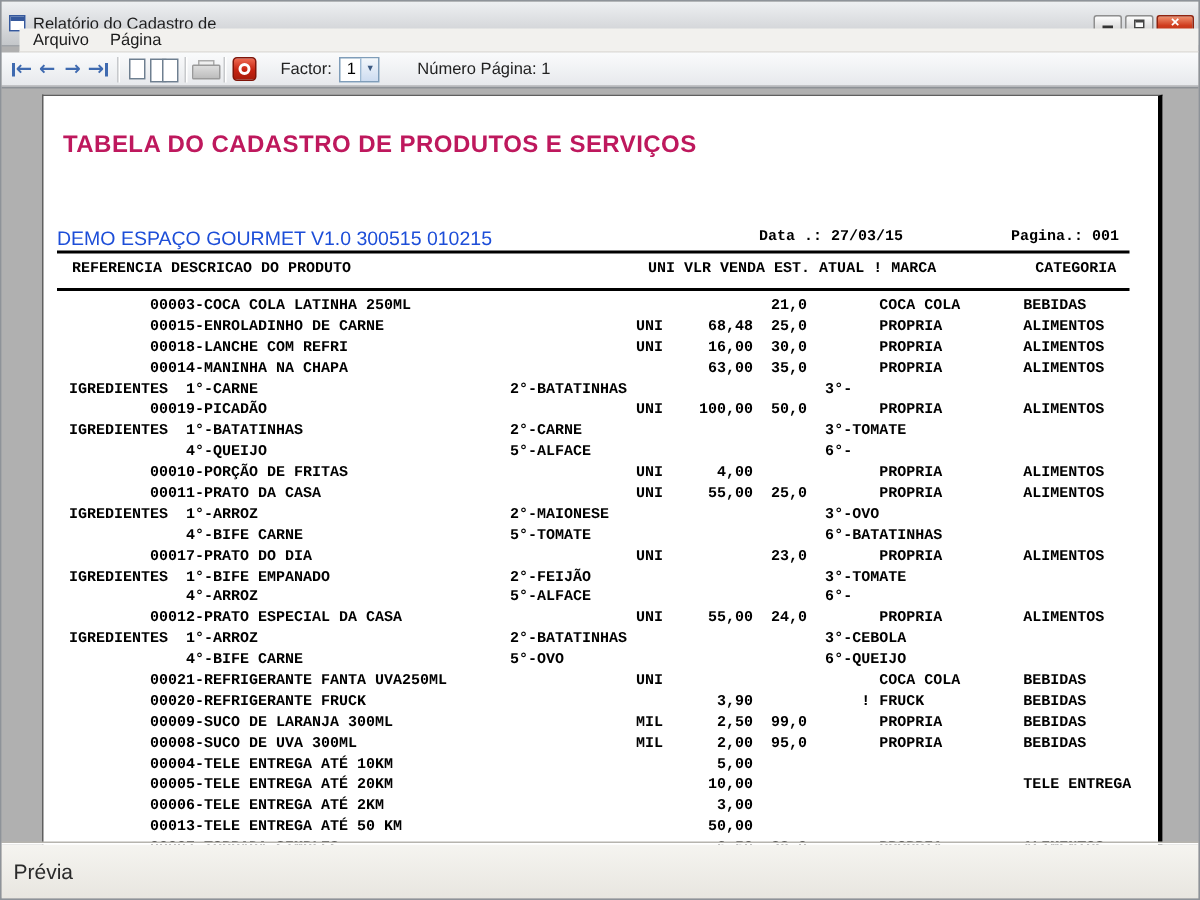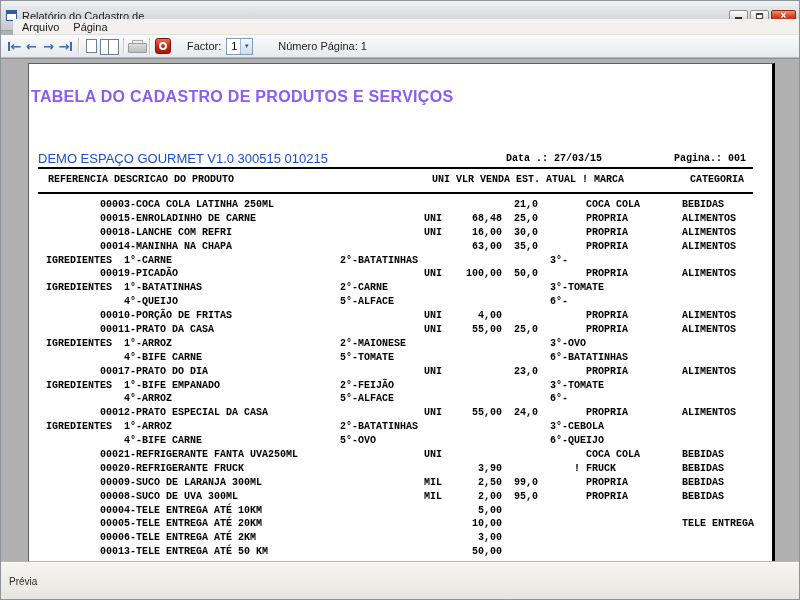--- a/index.html
+++ b/index.html
@@ -63,36 +63,36 @@
   .combo-value { flex:1; font-size:11px; padding:1px 0 0 4px; color:#000; }
   .combo-btn { width:12px; background:linear-gradient(#F3F7FB,#CDDCF0); border-left:1px solid #9DB9D4;
     display:flex; align-items:center; justify-content:center; font-size:6px; color:#3C5A82; }
   .pagenum-label { font-size:11px; color:#222; margin-left:25px; }
   
   .content { position:absolute; top:57px; left:0; right:0; bottom:19px; background:#B0B0B0; border-top:1px solid #8D9196; }
   .page {
     position:absolute; left:27px; top:4px; width:747px; height:516px; background:#FFF;
     border:1px solid #5F5F5F; border-right:3px solid #000; border-bottom:3px solid #000; overflow:hidden;
   }
-  .r-title { position:absolute; left:2px; top:24px; font-size:16px; font-weight:bold; color:#8b5cf6; letter-spacing:0.3px; white-space:nowrap; }
+  .r-title { position:absolute; left:13px; top:24px; font-size:16px; font-weight:bold; color:#be185d; letter-spacing:0.3px; white-space:nowrap; }
   .r-subtitle { position:absolute; left:9px; top:87px; font-size:13px; color:#1d4ed8; white-space:nowrap; }
   .mono { font-family:"Liberation Mono","DejaVu Sans Mono",monospace; font-weight:bold; font-size:10px; color:#000; white-space:pre; }
   .r-date { position:absolute; left:477px; top:89px; }
   .r-pagenum { position:absolute; left:645px; top:89px; }
   .rule-1 { position:absolute; left:9px; top:103px; width:715px; height:2px; background:#000; }
   .r-cols { position:absolute; left:9px; top:110px;padding-left:10px; }
   .rule-2 { position:absolute; left:9px; top:128px; width:715px; height:2px; background:#000; }
   .r-lines { position:absolute; left:11px; top:134px; }
   .r-line { height:13.9px; line-height:13.9px; }
   
   .statusbar {
     position:absolute; left:0; right:0; bottom:0; height:37px;
     background:linear-gradient(#F5F4F0,#E8E6E0);
     border-top:1px solid #FFF; box-shadow:0 -1px 0 #B6B4AE;
-    display:flex; align-items:center; padding-left:8px; font-size:10px; color:#2A2A2A;
+    display:flex; align-items:center; padding-left:8px; font-size:14px; color:#2A2A2A;
   }
 </style>
 </head>
 <body>
 
 <div class="window">
 
   <div class="titlebar">
     <span class="app-icon"></span>
     <span class="title">Relatório do Cadastro de</span>

